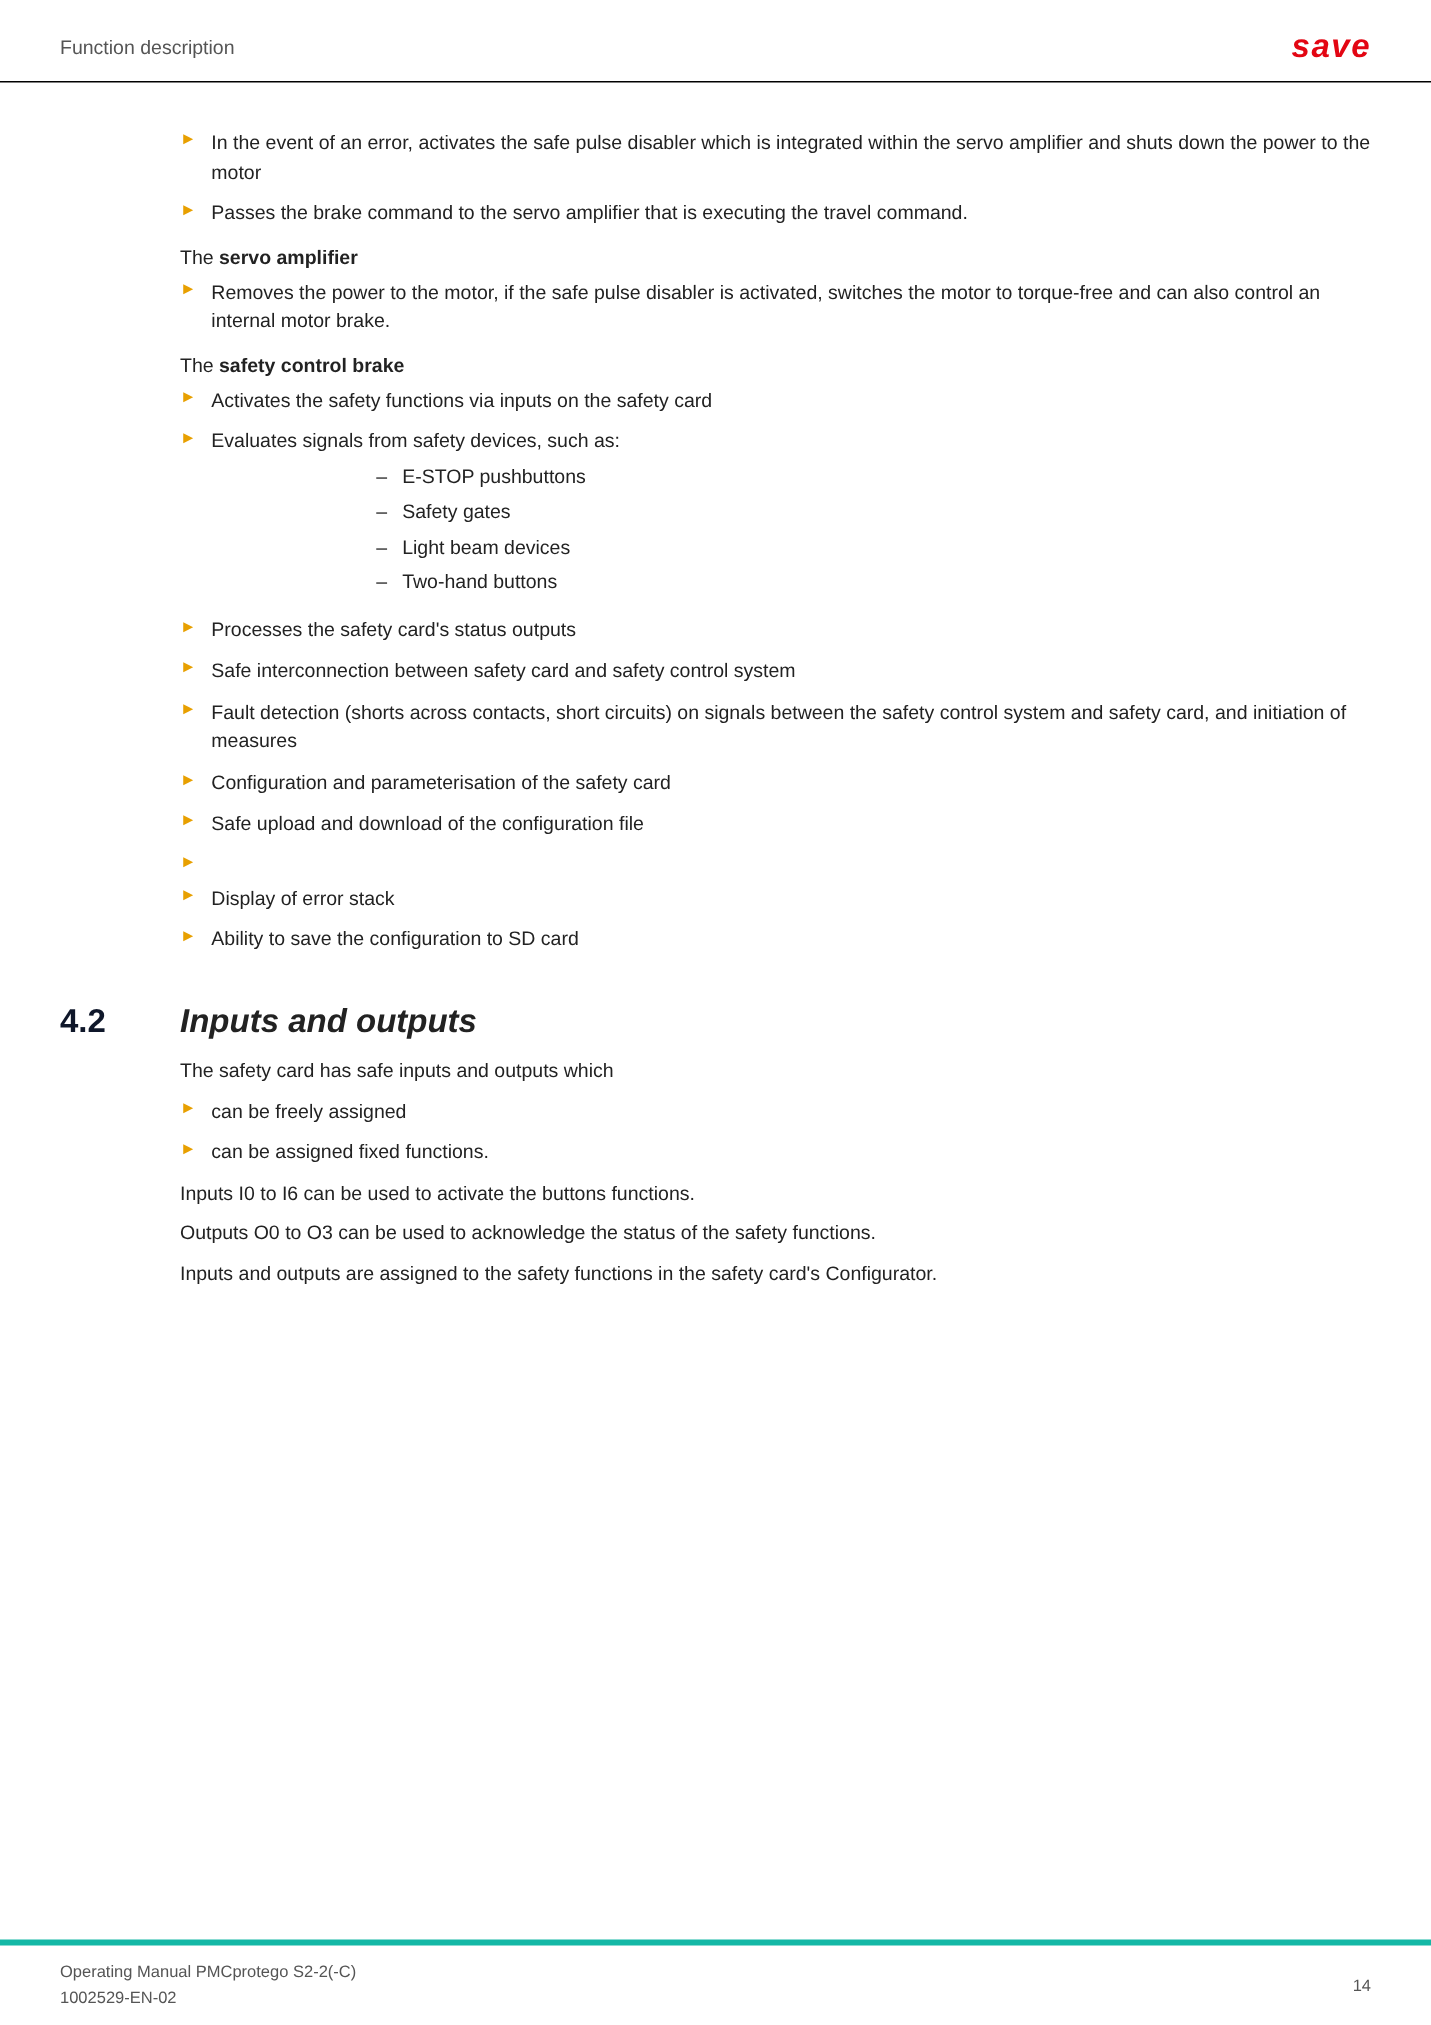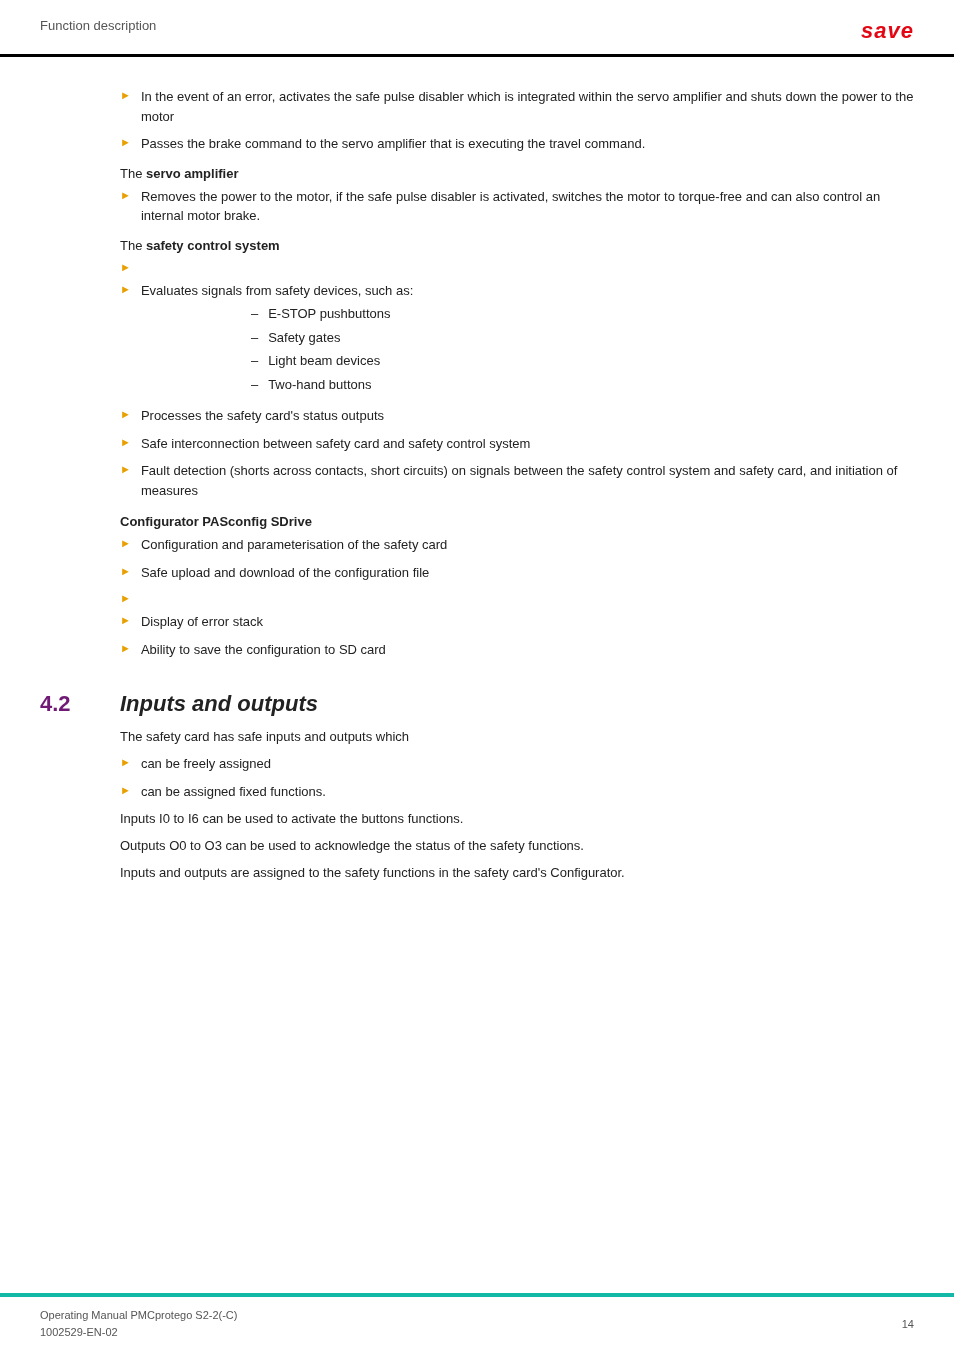--- a/index.html
+++ b/index.html
@@ -17,23 +17,23 @@
       width: 954px;
       min-height: 1350px;
       position: relative;
       padding: 0;
     }
 
     
     .header {
       display: flex;
       justify-content: space-between;
-      align-items: flex-start;
+      align-items: center;
       padding: 18px 40px 10px 40px;
-      border-bottom: 3px solid #000000;
+      border-bottom: 1px solid #000000;
       gap: 34px;
     }
 
     .header-title {
       font-size: 13px;
       color: #555;
     }
 
     .logo {
       display: flex;
@@ -118,21 +118,21 @@
     .chapter-section {
       display: flex;
       align-items: flex-start;
       margin-top: 32px;
       margin-bottom: 10px;
     }
 
     .chapter-number {
       font-size: 22px;
       font-weight: bold;
-      color: #701a75;
+      color: #0f172a;
       width: 80px;
       flex-shrink: 0;
       line-height: 1.2;
     }
 
     .chapter-title {
       font-size: 22px;
       font-weight: bold;
       color: #222;
       line-height: 1.2;
@@ -203,26 +203,27 @@
     </div>
 
     <ul class="bullet-list">
       <li class="bullet-item">
         <span class="bullet-arrow">►</span>
         <span class="bullet-text">Removes the power to the motor, if the safe pulse disabler is activated, switches the motor to torque-free and can also control an internal motor brake.</span>
       </li>
     </ul>
 
     <div class="section-label">
-      <span>The </span><strong>safety control system</strong>
+      <span>The </span><strong>safety control brake</strong>
     </div>
 
     <ul class="bullet-list">
       <li class="bullet-item">
         <span class="bullet-arrow">►</span>
+        <span class="bullet-text">Activates the safety functions via inputs on the safety card</span>
       </li>
       <li class="bullet-item">
         <span class="bullet-arrow">►</span>
         <span class="bullet-text">
           <span>Evaluates signals from safety devices, such as:</span>
           <ul class="sub-list">
             <li class="sub-item">
               <span class="sub-dash">–</span>
               <span>E-STOP pushbuttons</span>
             </li>
@@ -248,23 +249,20 @@
       <li class="bullet-item">
         <span class="bullet-arrow">►</span>
         <span class="bullet-text">Safe interconnection between safety card and safety control system</span>
       </li>
       <li class="bullet-item">
         <span class="bullet-arrow">►</span>
         <span class="bullet-text">Fault detection (shorts across contacts, short circuits) on signals between the safety control system and safety card, and initiation of measures</span>
       </li>
     </ul>
 
-    <div class="section-label" style="margin-top:14px;">
-      <strong>Configurator PASconfig SDrive</strong>
-    </div>
 
     <ul class="bullet-list">
       <li class="bullet-item">
         <span class="bullet-arrow">►</span>
         <span class="bullet-text">Configuration and parameterisation of the safety card</span>
       </li>
       <li class="bullet-item">
         <span class="bullet-arrow">►</span>
         <span class="bullet-text">Safe upload and download of the configuration file</span>
       </li>

